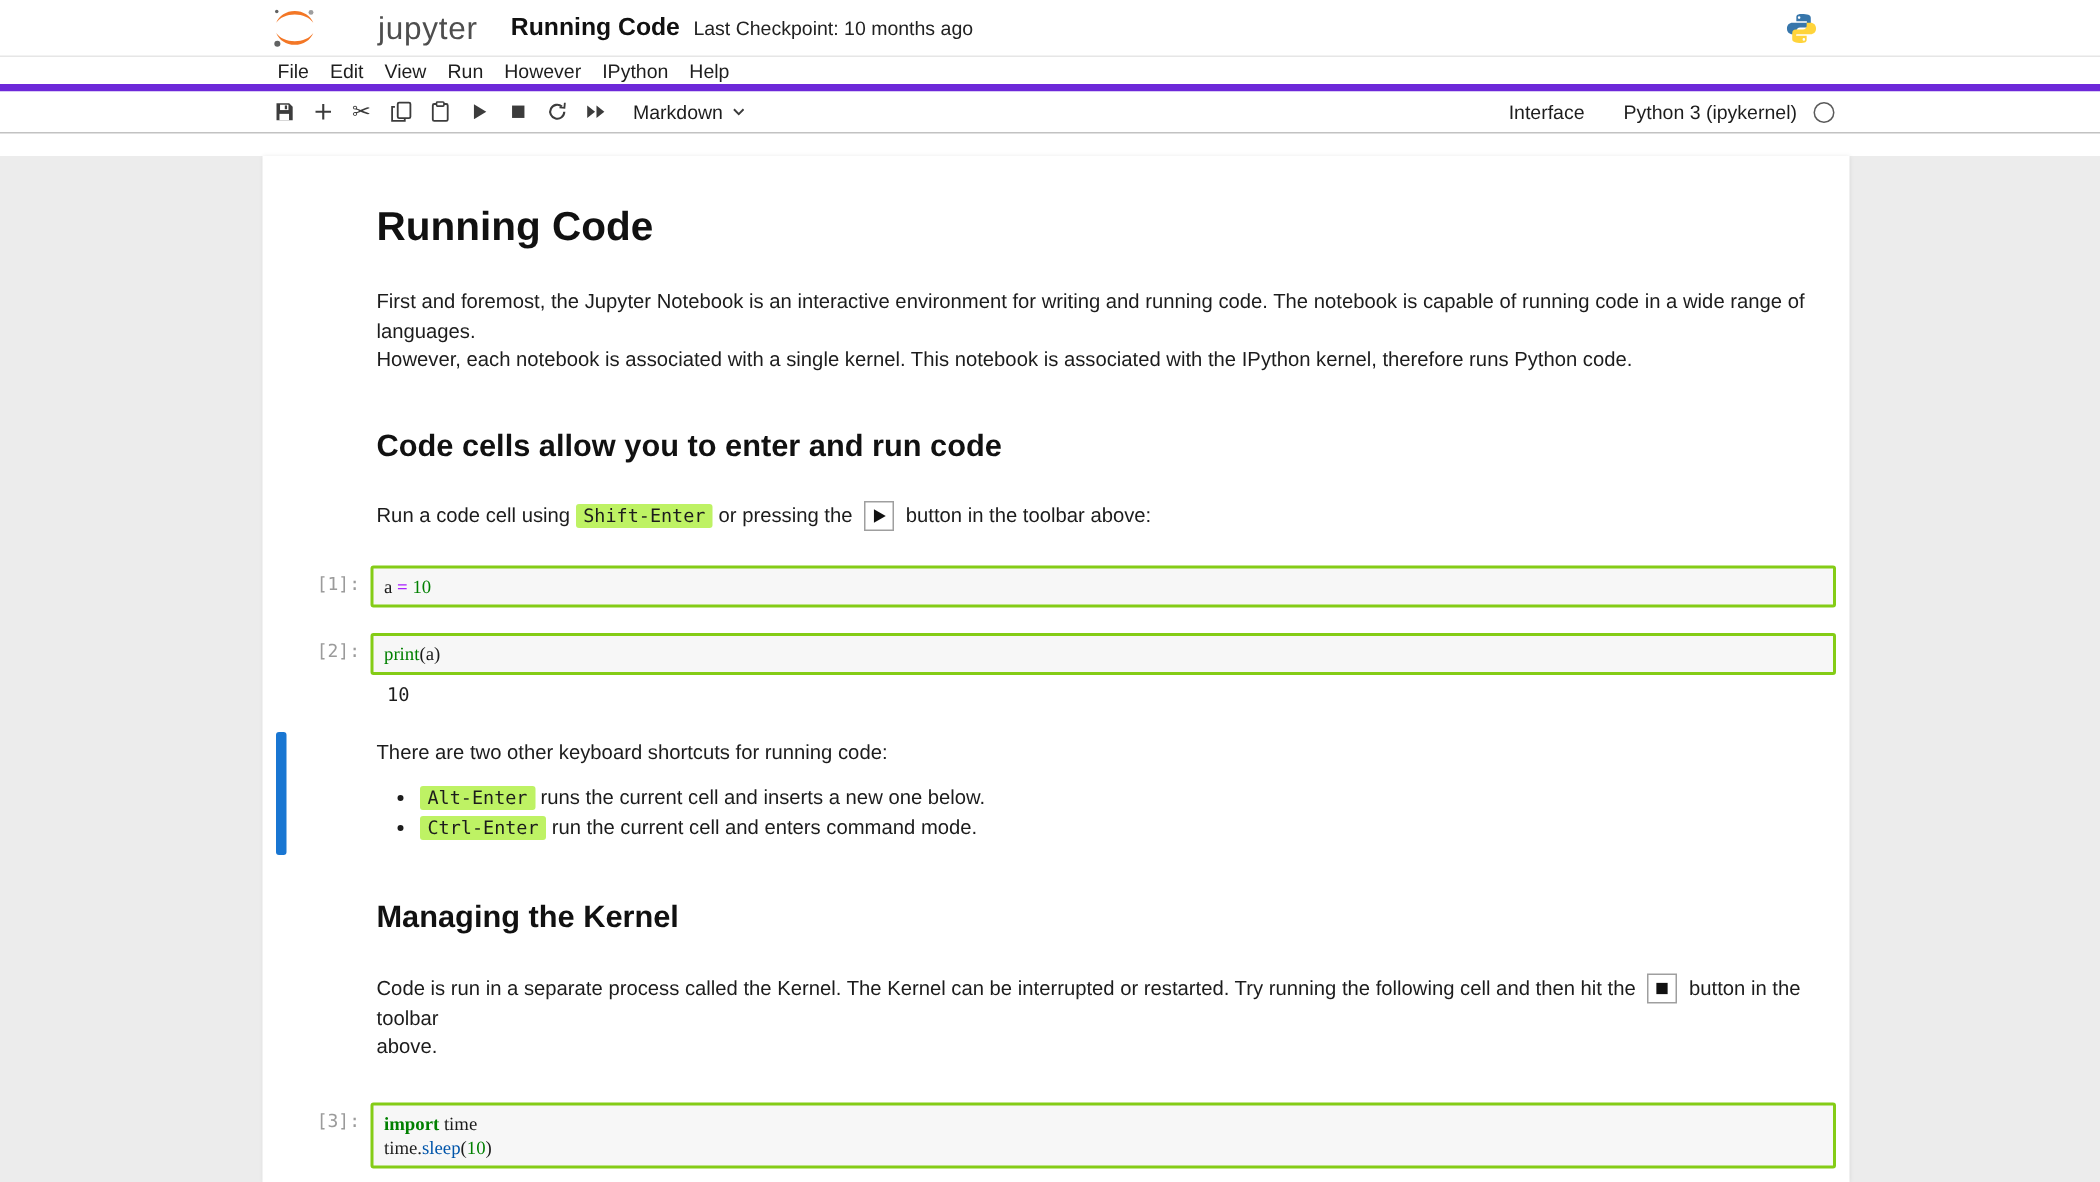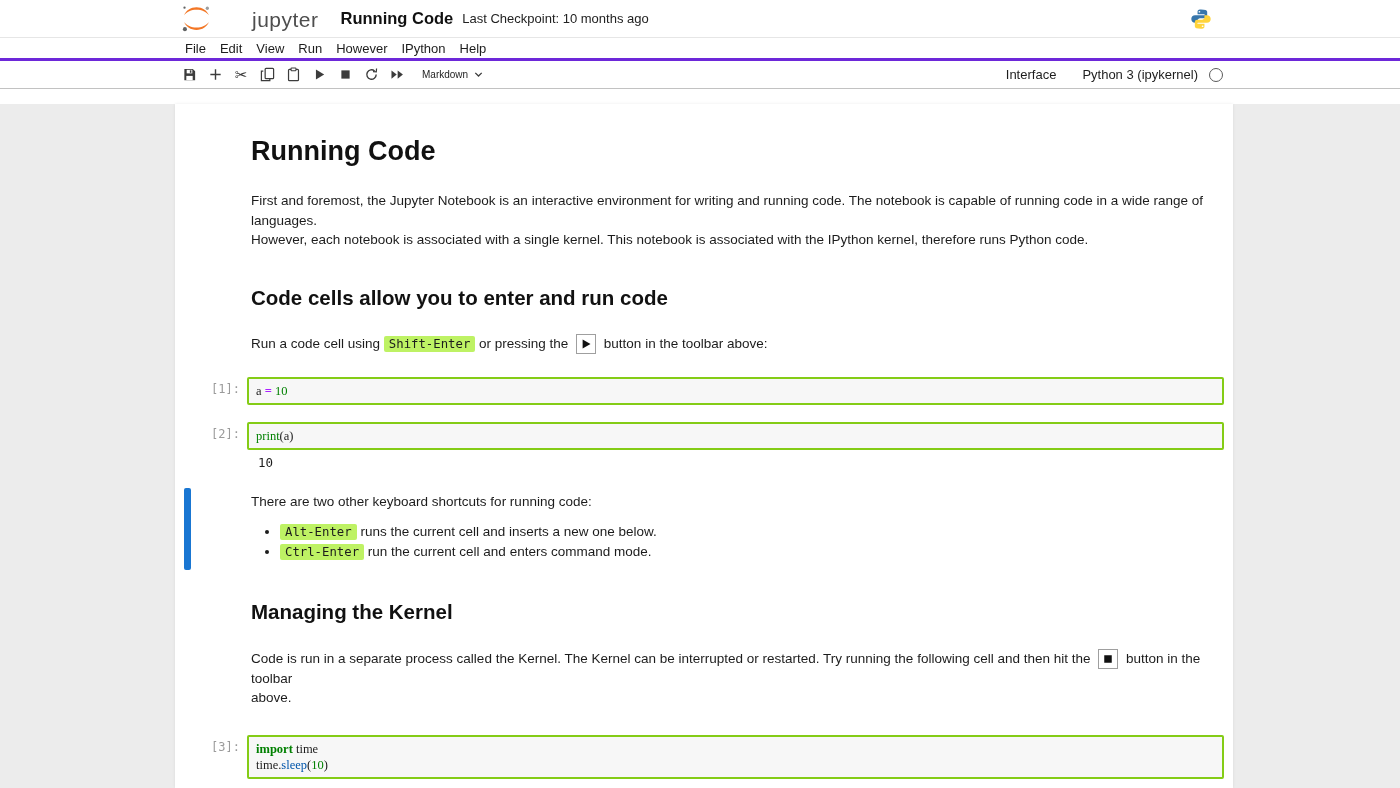--- a/index.html
+++ b/index.html
@@ -10,30 +10,30 @@
   .topbar { height:38px; display:flex; align-items:center;
     padding:0 188px 0 180px; background:#fff; border-bottom:1px solid #e6e6e6; }
   .logo { display:flex; align-items:flex-end; gap:4px; }
   .logo-text { font-size:21px; color:#4e4e4e; letter-spacing:.5px; line-height:1; padding-bottom:3px;margin-left:35px; }
   .nb-title { margin-left:22px; font-size:16.5px; font-weight:700; color:#111; }
   .nb-checkpoint { margin-left:9px; font-size:13px; color:#222; }
   .py-logo { margin-left:auto; display:flex; }
 
   
   .menubar { height:23px; display:flex; align-items:center; padding-left:178px;
-    background:#fff; border-bottom:3px solid #6d28d9; }
+    background:#fff; border-bottom:5px solid #6d28d9; }
   .menu-item { font-size:13px; color:#1d1d1d; padding:2px 7px; cursor:default; }
 
   
   .toolbar { height:28px; display:flex; align-items:center; padding:0 177px 0 176px;
     background:#fff; border-bottom:1px solid #c2c2c2; }
   .tbtn { width:26px; height:24px; display:flex; align-items:center; justify-content:center; }
   .tbtn svg, .tbtn .glyph { display:block; }
   .glyph { font-size:15px; color:#3c3c3c; line-height:1; }
-  .celltype { margin-left:12px; display:flex; align-items:center; gap:5px; font-size:10px; color:#1d1d1d; }
+  .celltype { margin-left:12px; display:flex; align-items:center; gap:5px; font-size:13px; color:#1d1d1d; }
   .tb-right { margin-left:auto; display:flex; align-items:center; }
   .interface-label { font-size:13px; margin-right:26px;text-align:center; }
   .kernel-name { font-size:13px; margin-right:11px; }
   .kernel-circle { width:14px; height:14px; border:1.6px solid #5a5a5a; border-radius:50%; background:#fff; }
 
   
   .main { height:699px; background:#ececec; }
   .card { margin:15px 167px 0 175px; width:1058px; height:684px; background:#fff;
     box-shadow:0 0 3px rgba(0,0,0,.08); overflow:hidden; position:relative; }
 

